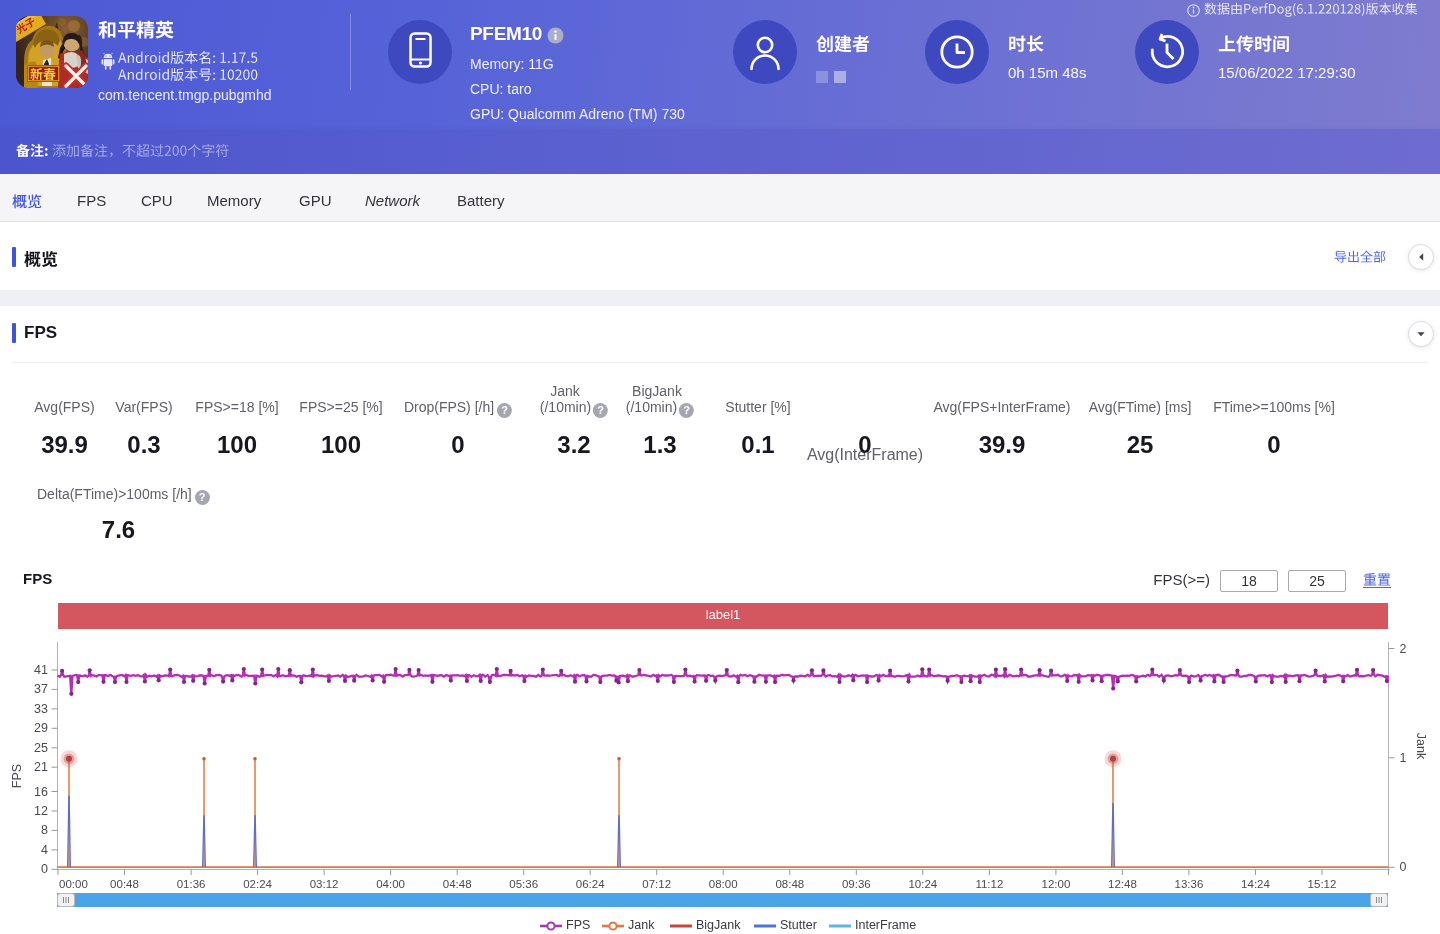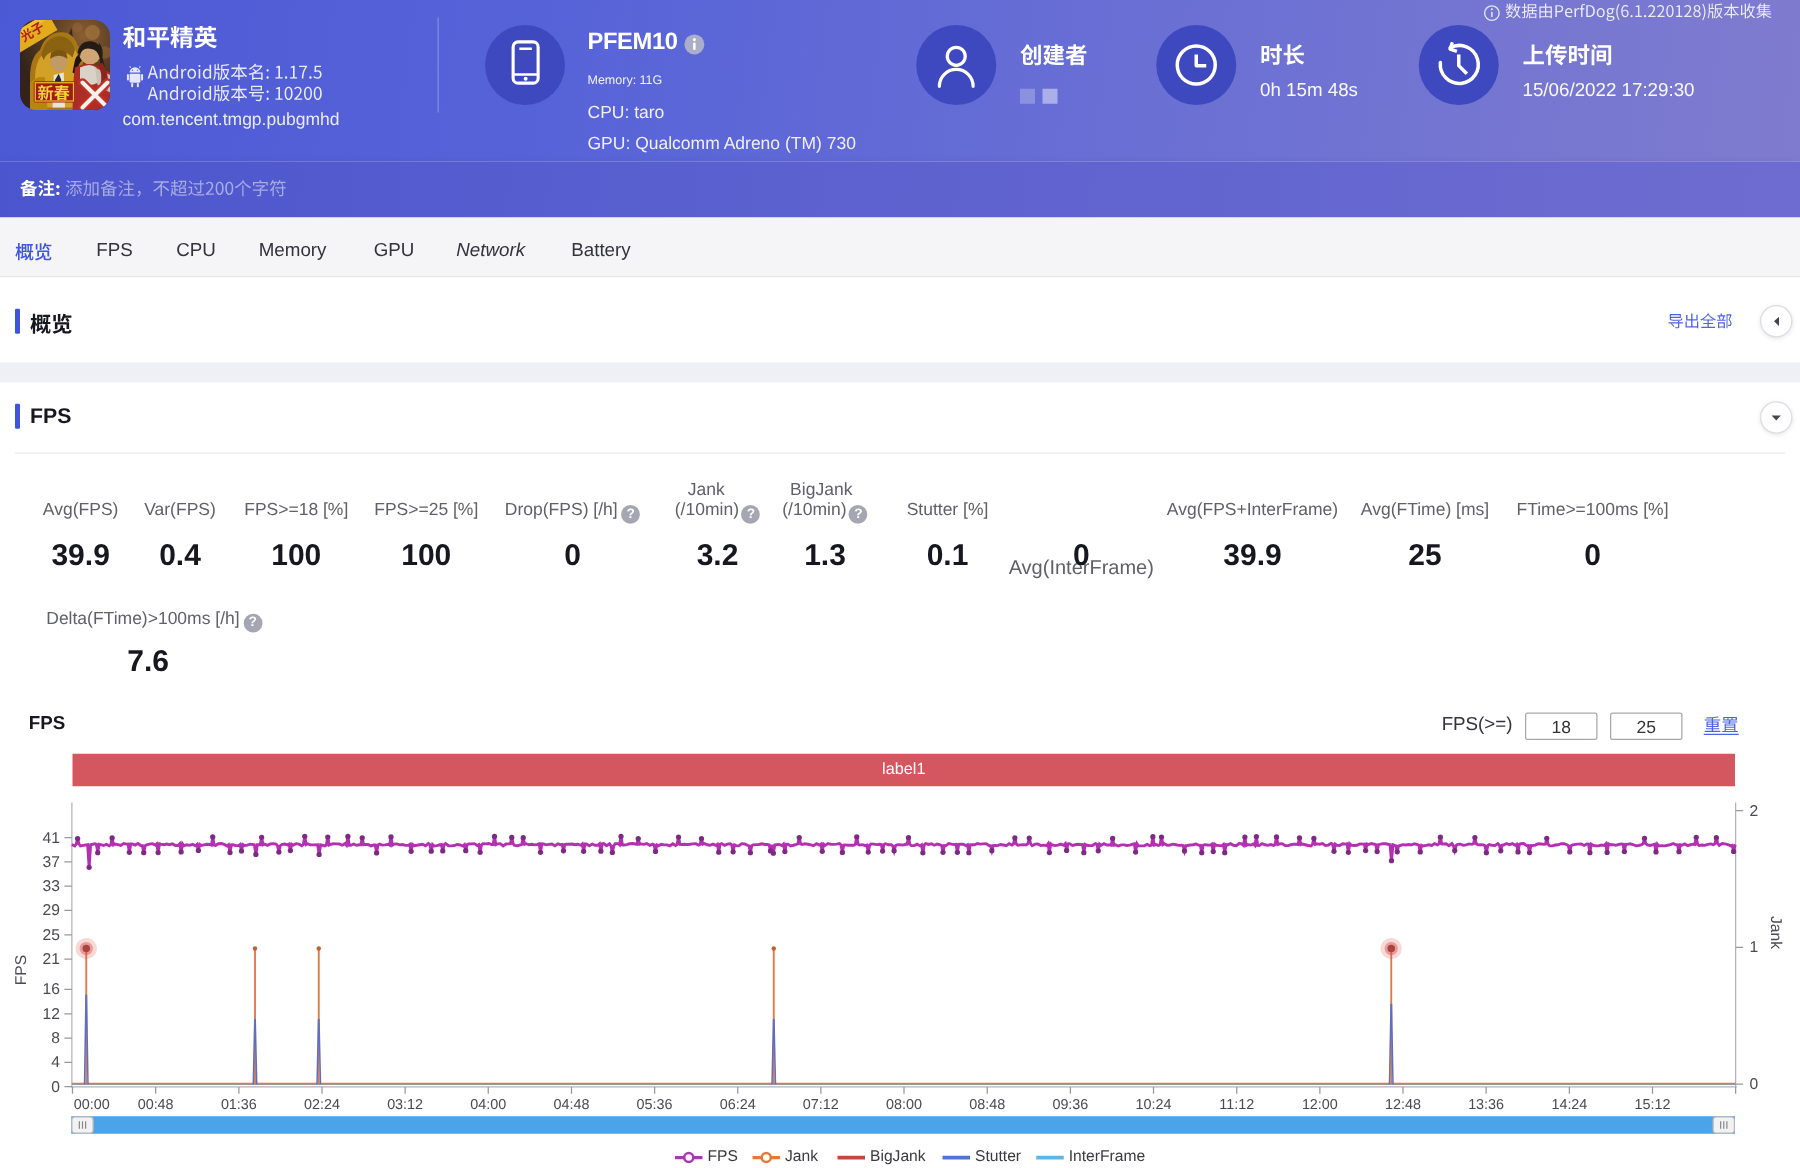--- a/index.html
+++ b/index.html
@@ -98,21 +98,21 @@
 <path d="M10.5 7 h10" stroke="#fff" stroke-width="2"></path>
 <path d="M5.5 27.5 h20" stroke="#fff" stroke-width="2"></path>
 <circle cx="15.5" cy="31" r="1.6" fill="#fff"></circle>
 </svg>
       <div class="lat" style="font-size:19px;color:#ffffff;font-weight:700;letter-spacing:-0.3px;top:20.2px;line-height:28px;left:470.0px;">PFEM10</div>
       <svg class="abs" style="left:547px;top:27px" width="17" height="17" viewBox="0 0 17 17">
 <circle cx="8.5" cy="8.5" r="8" fill="#b5b5c8" fill-opacity=".9"></circle>
 <rect x="7.5" y="7" width="2" height="6" rx="1" fill="#fff"></rect>
         <circle cx="8.5" cy="4.6" r="1.2" fill="#fff"></circle>
 </svg>
-      <div class="lat" style="font-size:10px;color:rgba(255,255,255,.9);font-weight:400;top:53.9px;line-height:21px;left:470.0px;">Memory: 11G</div>
+      <div class="lat" style="font-size:14px;color:rgba(255,255,255,.9);font-weight:400;top:53.9px;line-height:21px;left:470.0px;">Memory: 11G</div>
       <div class="lat" style="font-size:14px;color:rgba(255,255,255,.9);font-weight:400;top:78.9px;line-height:21px;left:470.0px;">CPU: taro</div>
       <div class="lat" style="font-size:14px;color:rgba(255,255,255,.9);font-weight:400;top:103.9px;line-height:21px;left:470.0px;">GPU: Qualcomm Adreno (TM) 730</div>
       <div class="circ" style="left:733px;top:20px"></div>
       <svg class="abs" style="left:746px;top:32px" width="38" height="40" viewBox="0 0 38 40">
 <circle cx="19" cy="13" r="7.2" fill="none" stroke="#fff" stroke-width="2.6"></circle>
 <path d="M5.5 37 a13.5 13.5 0 0 1 27 0" fill="none" stroke="#fff" stroke-width="2.6" stroke-linecap="round"></path>
 </svg>
       <svg style="position:absolute;left:816.0px;top:29.4px;overflow:visible" width="54" height="29">
         <path transform="translate(0,21.6)" d="M14.6 -14.9V-0.9C14.6 -0.6 14.4 -0.5 14.1 -0.4C13.7 -0.4 12.5 -0.4 11.3 -0.5C11.6 0.1 12.0 1.0 12.1 1.6C13.8 1.6 14.9 1.5 15.7 1.2C16.4 0.9 16.7 0.3 16.7 -0.9V-14.9ZM11.1 -13.2V-3.0H13.2V-13.2ZM3.3 -8.7H3.3C4.3 -9.7 5.2 -10.9 6.0 -12.1C7.0 -11.0 8.0 -9.8 8.7 -8.7ZM5.3 -15.3C4.4 -13.0 2.5 -10.6 0.3 -9.1C0.8 -8.8 1.5 -8.0 1.9 -7.5L2.4 -8.0V-1.4C2.4 0.7 3.1 1.3 5.2 1.3C5.6 1.3 7.6 1.3 8.1 1.3C9.9 1.3 10.5 0.6 10.7 -2.0C10.2 -2.1 9.3 -2.4 8.9 -2.8C8.8 -0.9 8.6 -0.5 7.9 -0.5C7.4 -0.5 5.8 -0.5 5.5 -0.5C4.6 -0.5 4.5 -0.6 4.5 -1.4V-6.9H7.4C7.3 -5.3 7.1 -4.7 7.0 -4.5C6.8 -4.3 6.7 -4.3 6.4 -4.3C6.2 -4.3 5.7 -4.3 5.1 -4.4C5.3 -3.9 5.5 -3.1 5.6 -2.5C6.4 -2.5 7.1 -2.5 7.5 -2.6C8.0 -2.7 8.4 -2.8 8.7 -3.2C9.1 -3.7 9.3 -5.0 9.5 -8.0V-8.1L10.9 -9.4C10.0 -10.6 8.4 -12.5 7.0 -13.9L7.3 -14.7Z M25.0 -13.9V-12.3H28.0V-11.5H24.0V-9.9H28.0V-9.0H24.9V-7.3H28.0V-6.5H24.8V-4.9H28.0V-4.0H24.1V-2.4H28.0V-1.2H30.1V-2.4H34.8V-4.0H30.1V-4.9H34.3V-6.5H30.1V-7.3H34.1V-9.9H35.1V-11.5H34.1V-13.9H30.1V-15.3H28.0V-13.9ZM30.1 -9.9H32.2V-9.0H30.1ZM30.1 -11.5V-12.3H32.2V-11.5ZM19.6 -6.5C19.6 -6.7 20.2 -7.1 20.6 -7.3H22.2C22.0 -6.1 21.8 -5.1 21.5 -4.1C21.1 -4.7 20.8 -5.4 20.6 -6.3L19.0 -5.7C19.4 -4.3 20.0 -3.1 20.6 -2.2C20.0 -1.2 19.3 -0.4 18.4 0.2C18.9 0.5 19.7 1.2 20.0 1.6C20.8 1.0 21.4 0.3 22.0 -0.6C23.9 0.9 26.3 1.3 29.4 1.3H34.7C34.8 0.7 35.2 -0.3 35.5 -0.7C34.2 -0.7 30.5 -0.7 29.4 -0.7C26.8 -0.7 24.5 -1.0 22.9 -2.4C23.6 -4.1 24.0 -6.3 24.3 -8.9L23.1 -9.2L22.7 -9.2H22.1C22.9 -10.5 23.7 -12.1 24.4 -13.7L23.1 -14.6L22.4 -14.3H19.0V-12.4H21.6C21.0 -11.0 20.3 -9.8 20.1 -9.3C19.7 -8.7 19.2 -8.2 18.8 -8.1C19.1 -7.7 19.5 -6.9 19.6 -6.5Z M50.6 -14.8C50.1 -14.0 49.4 -13.2 48.7 -12.5V-13.4H44.8V-15.3H42.7V-13.4H38.4V-11.5H42.7V-9.8H36.9V-7.9H43.0C41.0 -6.7 38.7 -5.7 36.3 -4.9C36.7 -4.5 37.4 -3.6 37.6 -3.1C38.6 -3.5 39.5 -3.9 40.4 -4.3V1.6H42.6V1.1H48.8V1.5H51.0V-6.5H44.5C45.2 -6.9 45.9 -7.4 46.6 -7.9H53.1V-9.8H48.9C50.2 -11.0 51.4 -12.4 52.5 -13.8ZM44.8 -9.8V-11.5H47.8C47.2 -10.9 46.5 -10.3 45.8 -9.8ZM42.6 -1.9H48.8V-0.7H42.6ZM42.6 -3.6V-4.7H48.8V-3.6Z" fill="#ffffff"></path>
       </svg>
@@ -180,21 +180,21 @@
     <div class="bluebar" style="left:12px;top:323px"></div>
     <div class="lat" style="font-size:17px;color:#17171f;font-weight:700;top:320.4px;line-height:26px;left:24.0px;">FPS</div>
     <div class="cbtn" style="left:1408px;top:321px"></div>
 <svg class="abs" style="left:1408px;top:321px" width="26" height="26">
       <path d="M9.3 11.3 L13 15.3 L16.7 11.3 Z" fill="#44444e"></path>
     </svg>
     <div class="abs" style="left:12px;top:362px;width:1416px;height:1px;background:#ececf1"></div>
     <div class="lat" style="font-size:14px;color:#606068;font-weight:400;top:396.9px;line-height:21px;left:64.5px;transform:translateX(-50%);">Avg(FPS)</div>
     <div class="lat" style="font-size:24px;color:#17171f;font-weight:700;top:427.4px;line-height:36px;left:64.5px;transform:translateX(-50%);">39.9</div>
     <div class="lat" style="font-size:14px;color:#606068;font-weight:400;top:396.9px;line-height:21px;left:144.0px;transform:translateX(-50%);">Var(FPS)</div>
-    <div class="lat" style="font-size:24px;color:#17171f;font-weight:700;top:427.4px;line-height:36px;left:144.0px;transform:translateX(-50%);">0.4</div>
+    <div class="lat" style="font-size:24px;color:#17171f;font-weight:700;top:427.4px;line-height:36px;left:144.0px;transform:translateX(-50%);">0.3</div>
     <div class="lat" style="font-size:14px;color:#606068;font-weight:400;top:396.9px;line-height:21px;left:237.0px;transform:translateX(-50%);">FPS&gt;=18 [%]</div>
     <div class="lat" style="font-size:24px;color:#17171f;font-weight:700;top:427.4px;line-height:36px;left:237.0px;transform:translateX(-50%);">100</div>
     <div class="lat" style="font-size:14px;color:#606068;font-weight:400;top:396.9px;line-height:21px;left:341.0px;transform:translateX(-50%);">FPS&gt;=25 [%]</div>
     <div class="lat" style="font-size:24px;color:#17171f;font-weight:700;top:427.4px;line-height:36px;left:341.0px;transform:translateX(-50%);">100</div>
     <div class="lat" style="font-size:14px;color:#606068;font-weight:400;top:396.9px;line-height:21px;left:458.0px;transform:translateX(-50%);">Drop(FPS) [/h]<span style="display:inline-block;width:15px;height:15px;border-radius:50%;background:#a6a6b2;color:#fff;font-size:11px;font-weight:bold;text-align:center;line-height:15px;vertical-align:-2px;margin-left:3px">?</span></div>
     <div class="lat" style="font-size:24px;color:#17171f;font-weight:700;top:427.4px;line-height:36px;left:458.0px;transform:translateX(-50%);">0</div>
     <div class="lat" style="font-size:14px;color:#606068;font-weight:400;top:380.9px;line-height:21px;left:565.0px;transform:translateX(-50%);">Jank</div>
     <div class="lat" style="font-size:14px;color:#606068;font-weight:400;top:396.9px;line-height:21px;left:574.0px;transform:translateX(-50%);">(/10min)<span style="display:inline-block;width:15px;height:15px;border-radius:50%;background:#a6a6b2;color:#fff;font-size:11px;font-weight:bold;text-align:center;line-height:15px;vertical-align:-2px;margin-left:2px">?</span></div>
     <div class="lat" style="font-size:24px;color:#17171f;font-weight:700;top:427.4px;line-height:36px;left:574.0px;transform:translateX(-50%);">3.2</div>
     <div class="lat" style="font-size:14px;color:#606068;font-weight:400;top:380.9px;line-height:21px;left:657.0px;transform:translateX(-50%);">BigJank</div>

